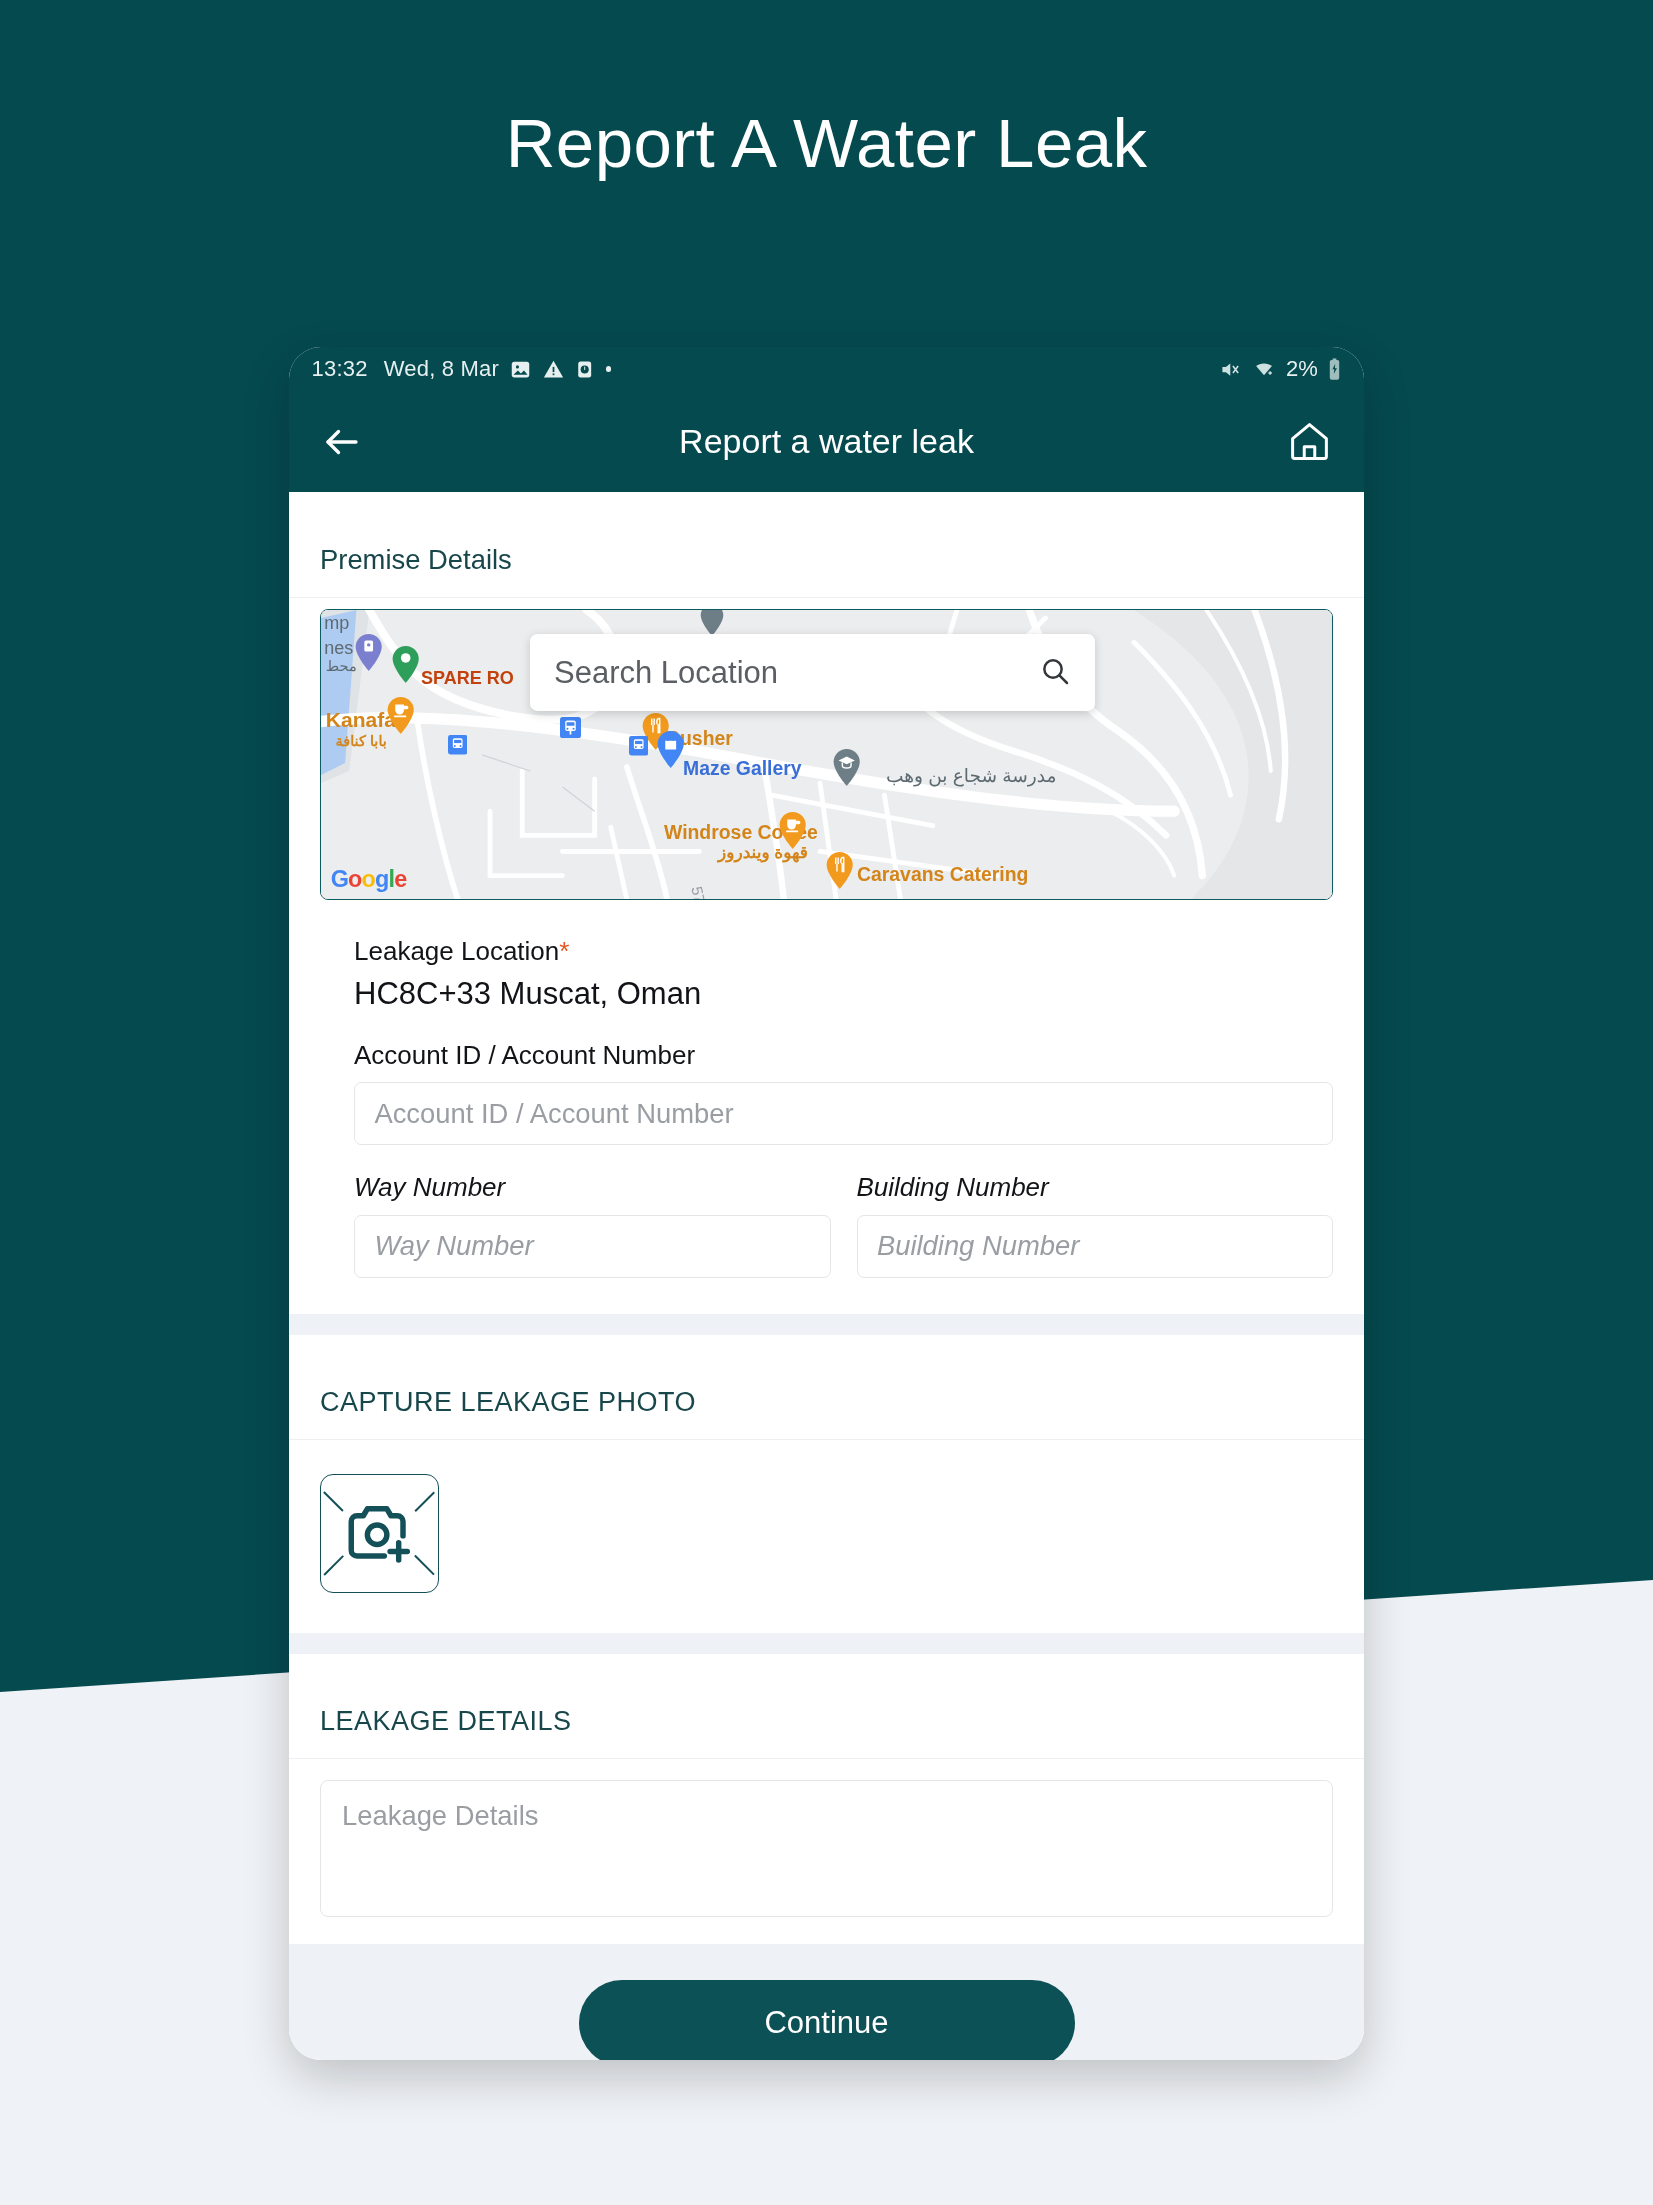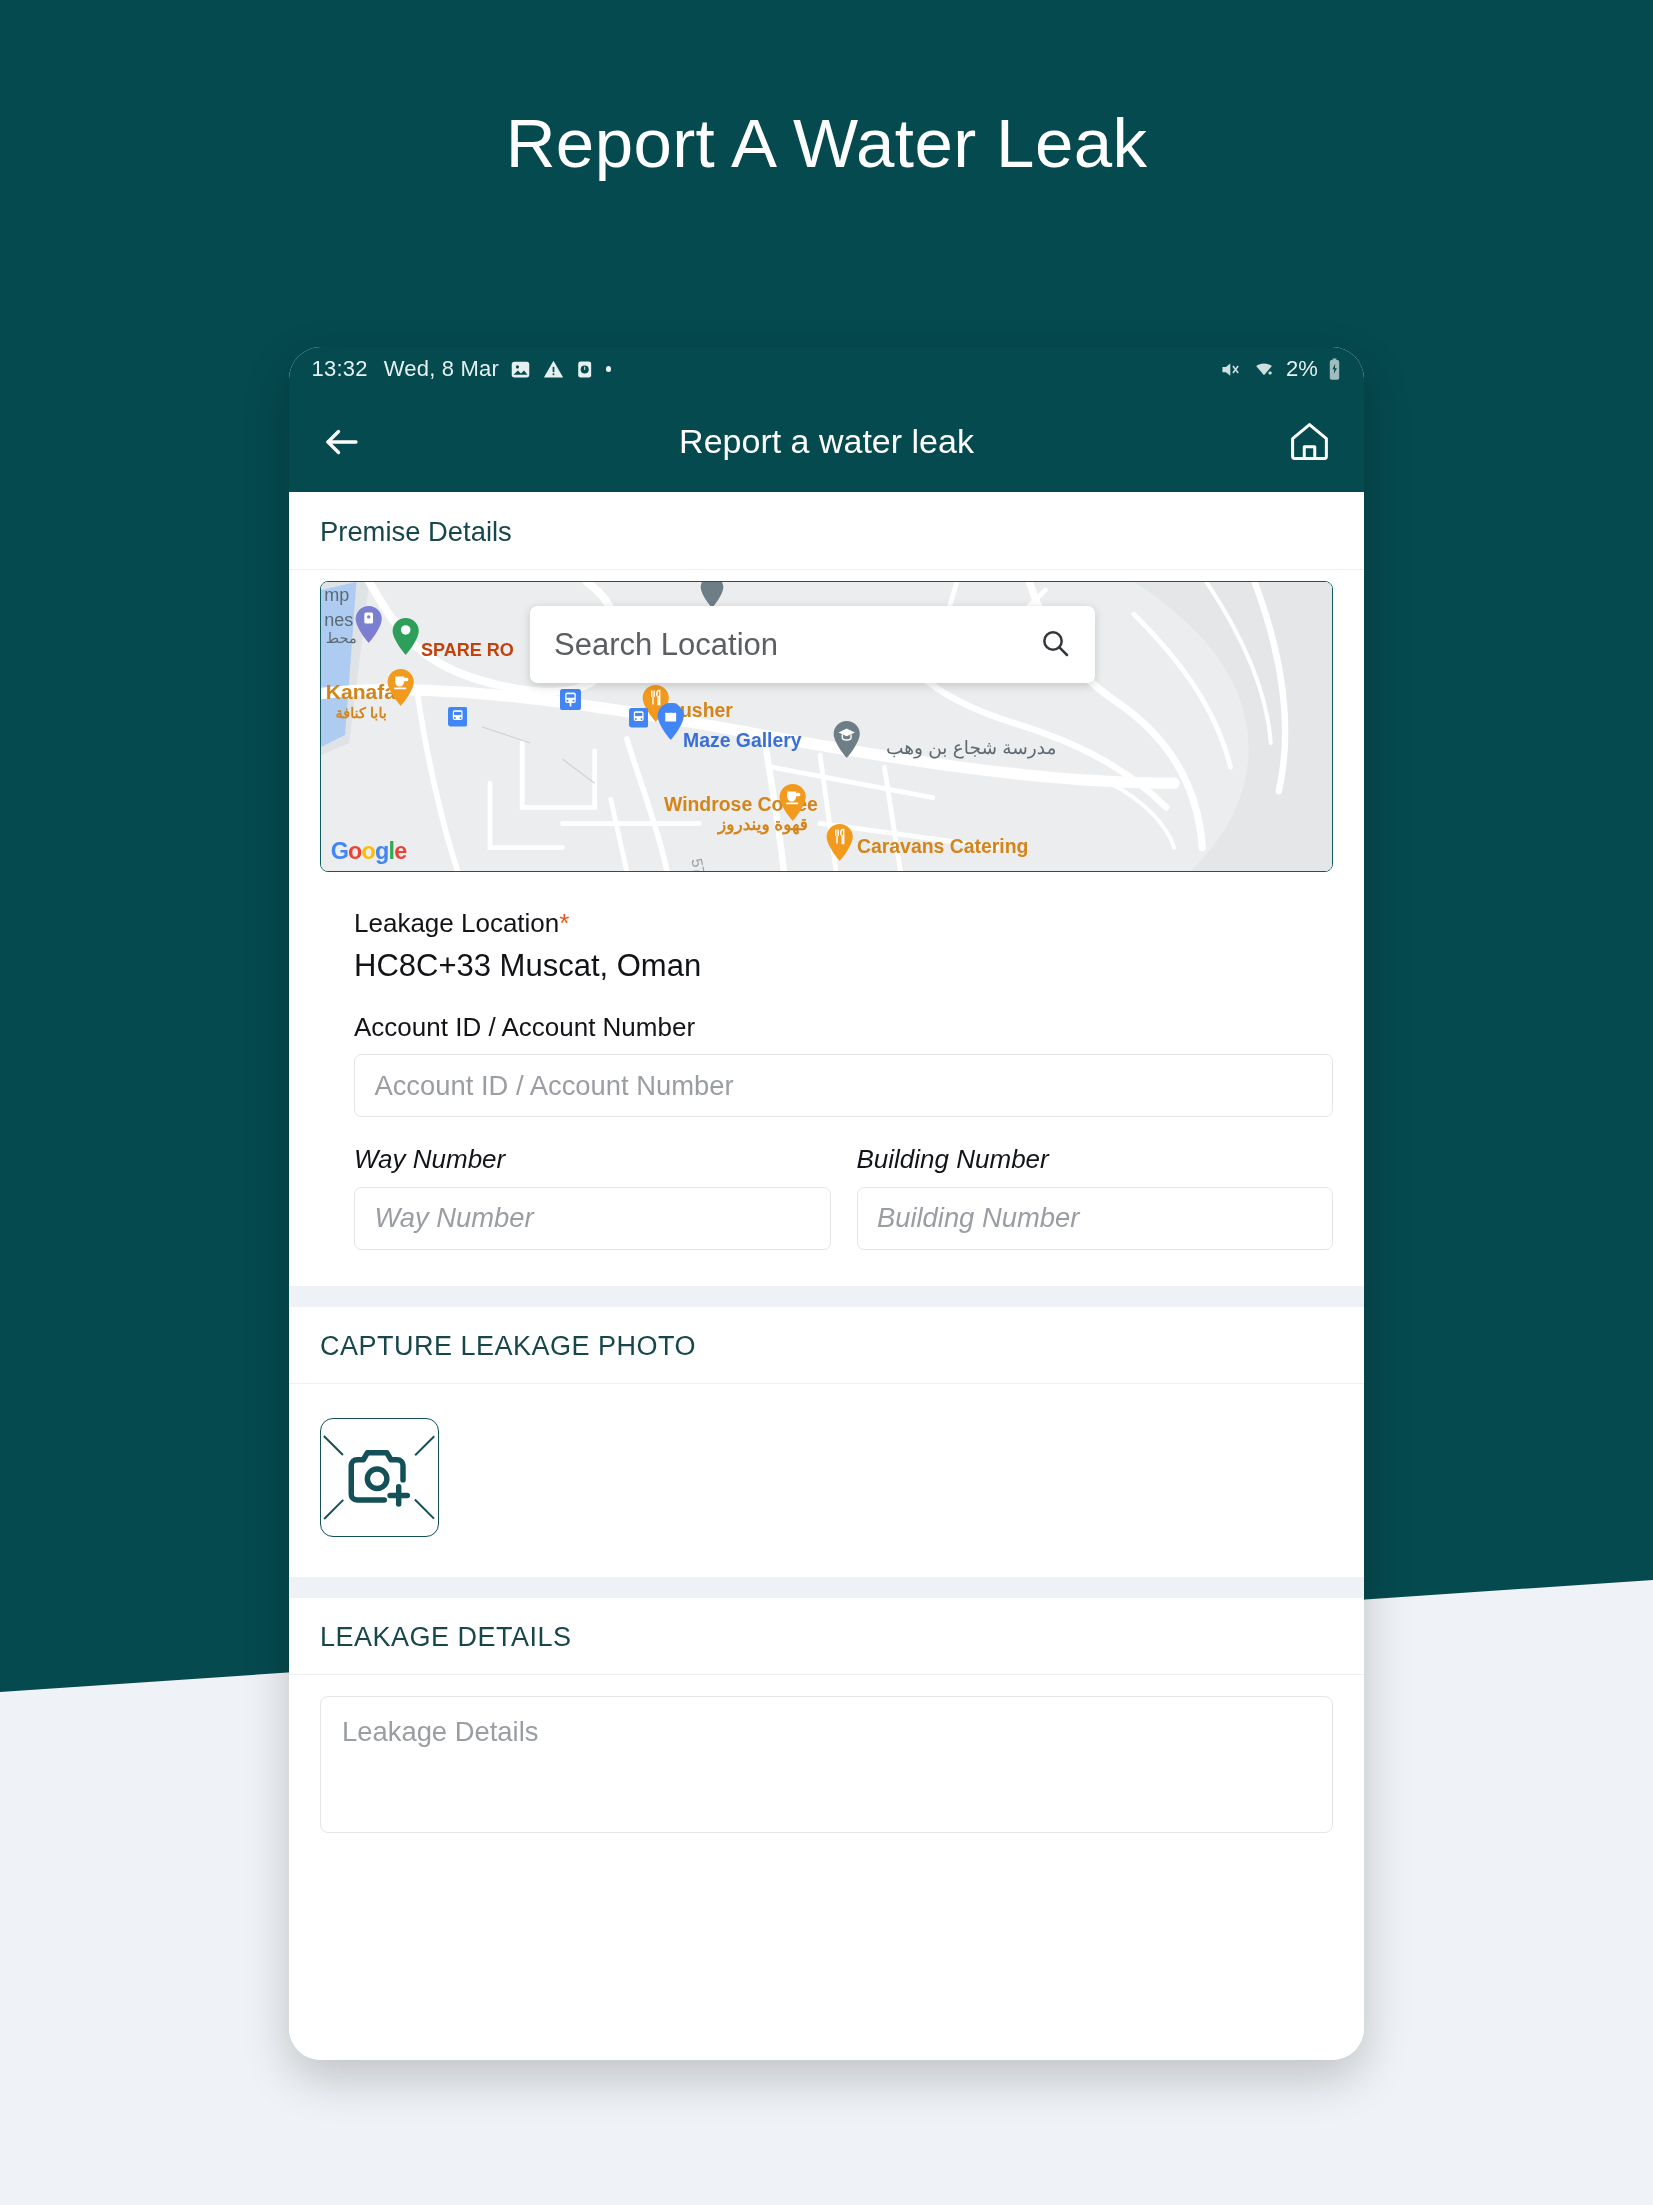--- a/index.html
+++ b/index.html
@@ -76,20 +76,21 @@
   #back-btn, #home-btn { z-index: 2; cursor: pointer; display:flex; }
   #home-btn { margin-left: auto; }
 
   
   #screen { flex: 1 1 auto; background: #ffffff; overflow: hidden; position: relative; }
 
   .section-head {
     padding: 24px 31px 21px 31px;
     color: #18474b; font-size: 27.4px;
     border-bottom: 1.6px solid #edeff2;
+    margin-top: 28px;
   }
   .section-head.caps { letter-spacing: 0.5px; font-size: 27px; }
   .band { height: 21px; background: #eef1f5; }
 
   
   #map-wrap { padding: 11.3px 31px 0 31px; }
   #map {
     position: relative; height: 291px; border-radius: 8px;
     border: 1.6px solid #0c5b60;
     overflow: hidden; background: #eceeef;
@@ -407,18 +408,21 @@
     </div>
 
     <div class="band"></div>
 
     <div class="section-head caps">LEAKAGE DETAILS</div>
 
     <div id="details-area">
       <div id="details-box">Leakage Details</div>
     </div>
 
+    <div id="cta-area">
+      <div id="continue-btn">Continue</div>
+    </div>
 
     <div id="tail-white"></div>
 
   </div>
 </div>
 
 
 </body></html>

